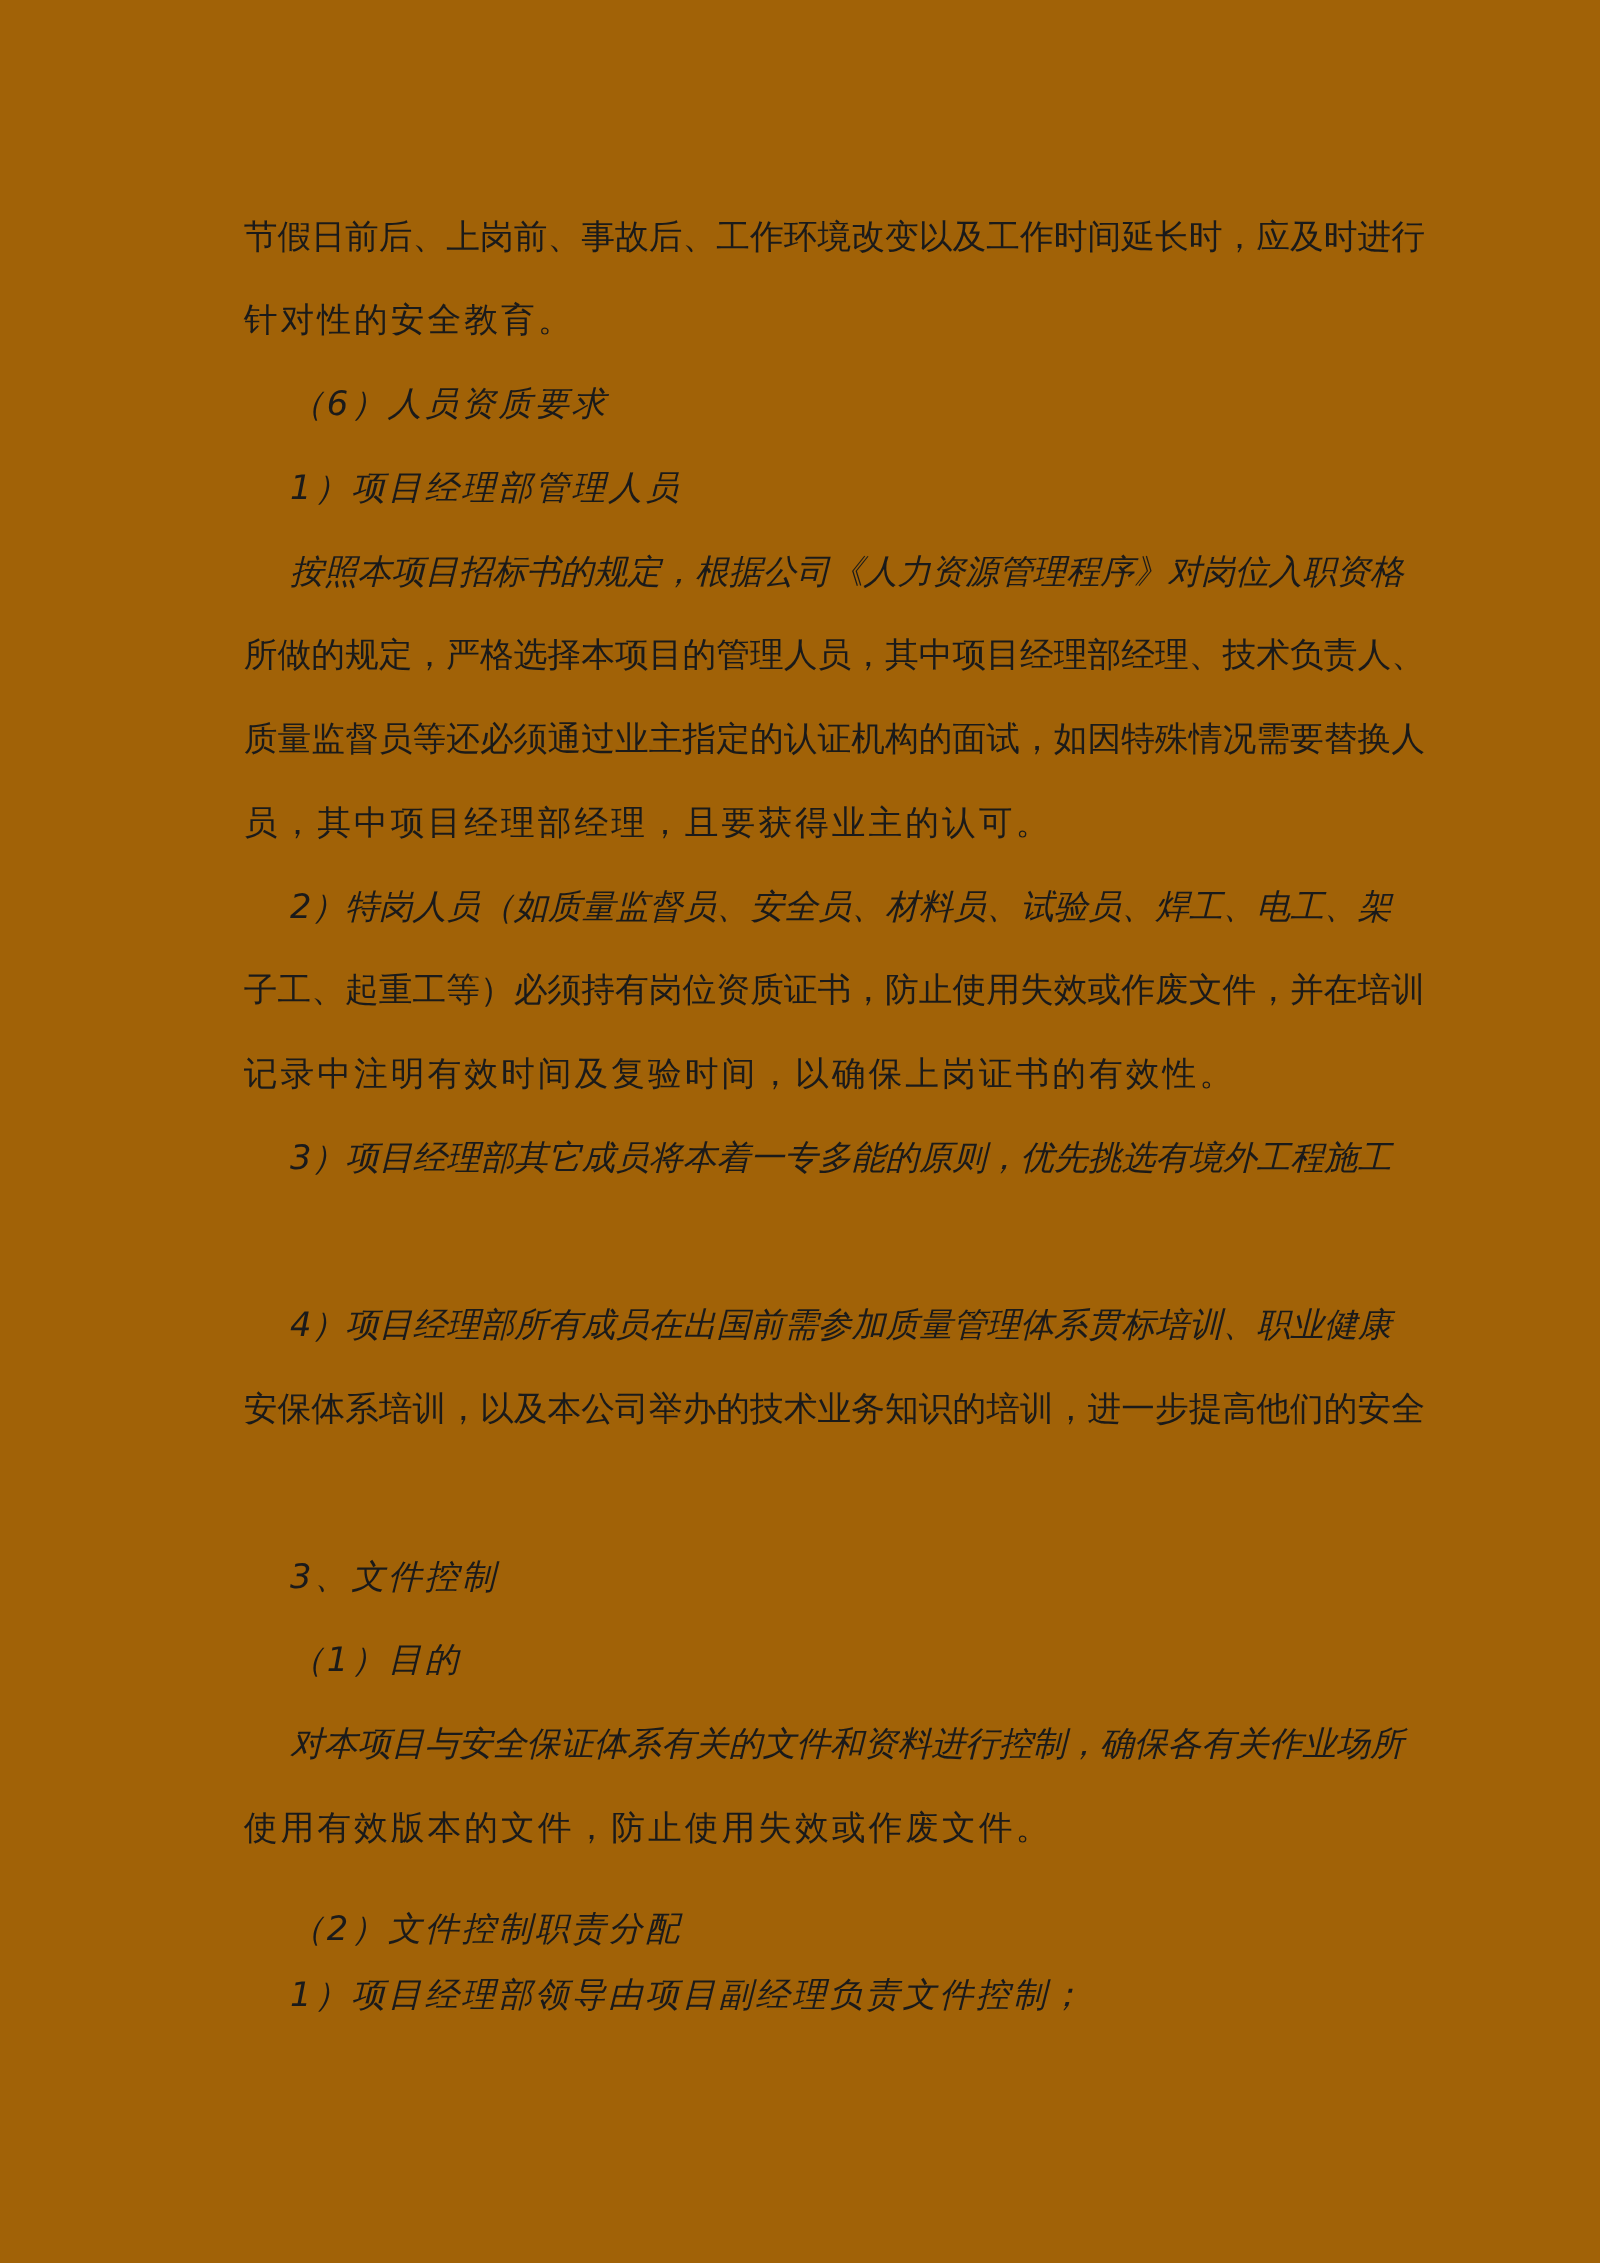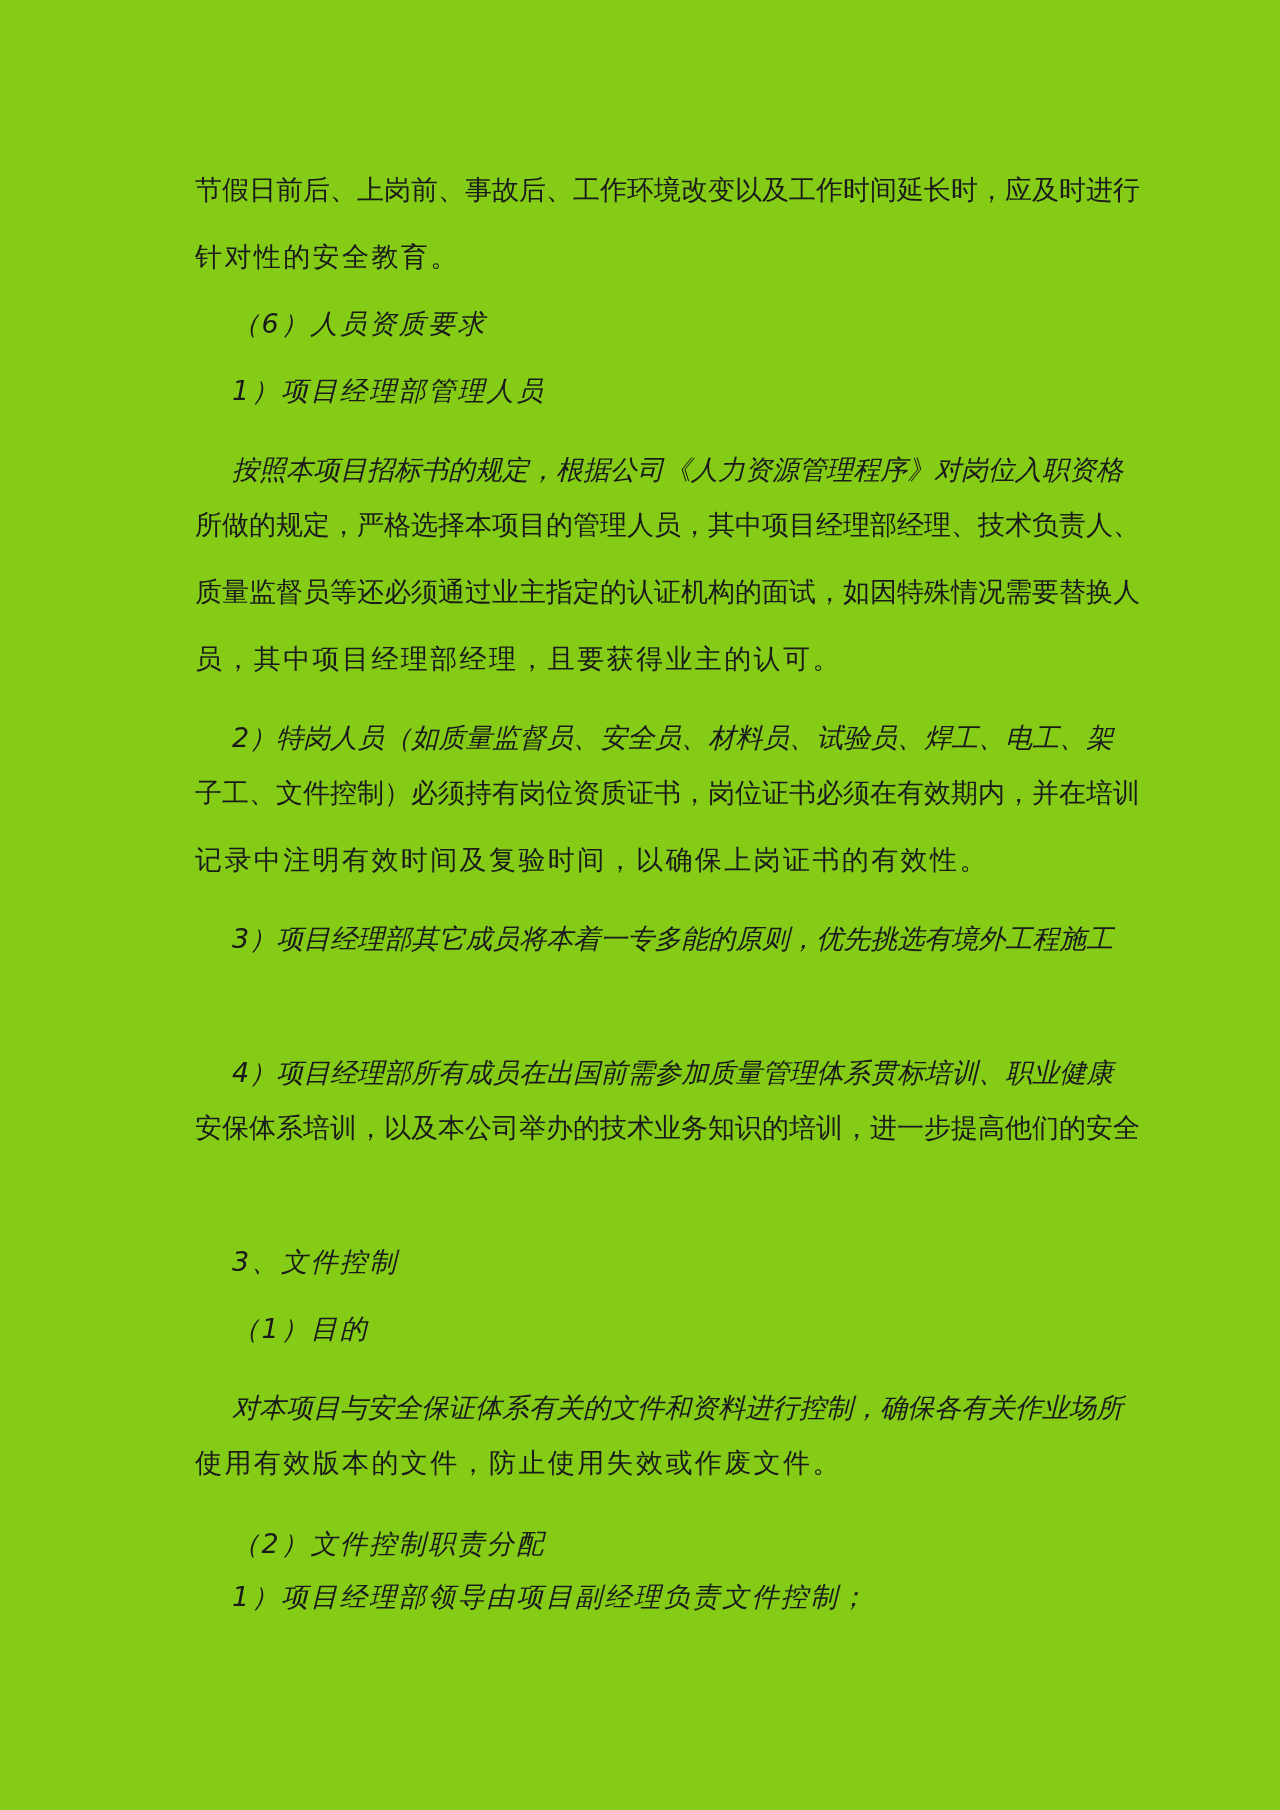--- a/index.html
+++ b/index.html
@@ -14,54 +14,54 @@
       overflow: hidden;
       font-family: "DejaVu Sans", "Liberation Sans", sans-serif;
       color: #1a1a1a;
     }
     .page {
       position: absolute;
       left: 0;
       top: 0;
       width: 1280px;
       height: 1810px;
-      background: #84cc16;
+      background: #a16207;
     }
     .line {
       position: absolute;
       left: 195px;
       font-size: 27px;
       line-height: 34px;
       white-space: nowrap;
       letter-spacing: 2.4px;
       color: #1a1a1a;
     }
     .indent { left: 232px; font-style: italic; }
     .justify {
       width: 890px;
       text-align-last: justify;
       text-align: justify;
       letter-spacing: 0;
     }
-    .indent.justify { width: 853px; margin-top: 12px; }
+    .indent.justify { width: 853px; }
   </style>
 </head>
 <body>
 
 <div class="page">
   <div class="line justify" style="top:173px">节假日前后、上岗前、事故后、工作环境改变以及工作时间延长时，应及时进行</div>
   <div class="line" style="top:240px">针对性的安全教育。</div>
   <div class="line indent" style="top:307px">（6）人员资质要求</div>
   <div class="line indent" style="top:374px">1）项目经理部管理人员</div>
   <div class="line indent justify" style="top:441px">按照本项目招标书的规定，根据公司《人力资源管理程序》对岗位入职资格</div>
   <div class="line justify" style="top:508px">所做的规定，严格选择本项目的管理人员，其中项目经理部经理、技术负责人、</div>
   <div class="line justify" style="top:575px">质量监督员等还必须通过业主指定的认证机构的面试，如因特殊情况需要替换人</div>
   <div class="line" style="top:642px">员，其中项目经理部经理，且要获得业主的认可。</div>
   <div class="line indent justify" style="top:709px">2）特岗人员（如质量监督员、安全员、材料员、试验员、焊工、电工、架</div>
-  <div class="line justify" style="top:776px">子工、文件控制）必须持有岗位资质证书，岗位证书必须在有效期内，并在培训</div>
+  <div class="line justify" style="top:776px">子工、起重工等）必须持有岗位资质证书，防止使用失效或作废文件，并在培训</div>
   <div class="line" style="top:843px">记录中注明有效时间及复验时间，以确保上岗证书的有效性。</div>
   <div class="line indent justify" style="top:910px">3）项目经理部其它成员将本着一专多能的原则，优先挑选有境外工程施工</div>
   <div class="line indent justify" style="top:1044px">4）项目经理部所有成员在出国前需参加质量管理体系贯标培训、职业健康</div>
   <div class="line justify" style="top:1111px">安保体系培训，以及本公司举办的技术业务知识的培训，进一步提高他们的安全</div>
   <div class="line indent" style="top:1245px">3、文件控制</div>
   <div class="line indent" style="top:1312px">（1）目的</div>
   <div class="line indent justify" style="top:1379px">对本项目与安全保证体系有关的文件和资料进行控制，确保各有关作业场所</div>
   <div class="line" style="top:1446px">使用有效版本的文件，防止使用失效或作废文件。</div>
   <div class="line indent" style="top:1527px">（2）文件控制职责分配</div>
   <div class="line indent" style="top:1580px">1）项目经理部领导由项目副经理负责文件控制；</div>

